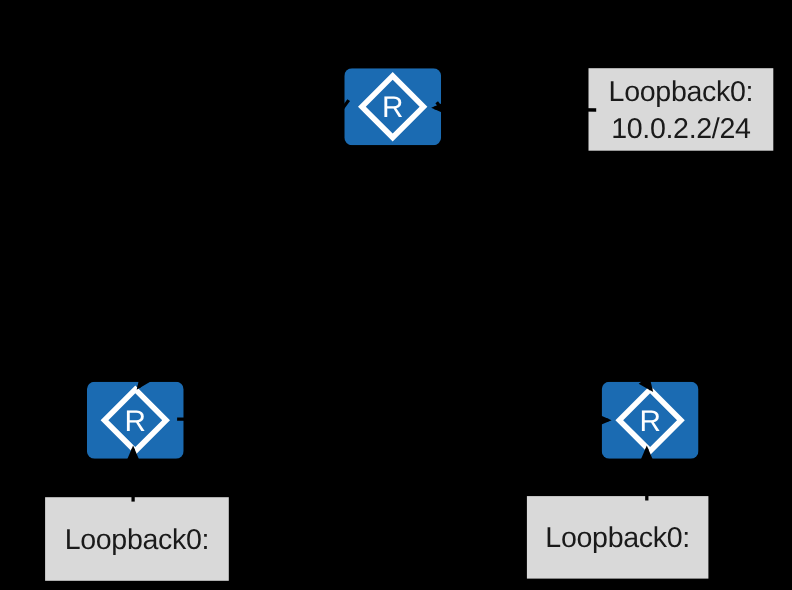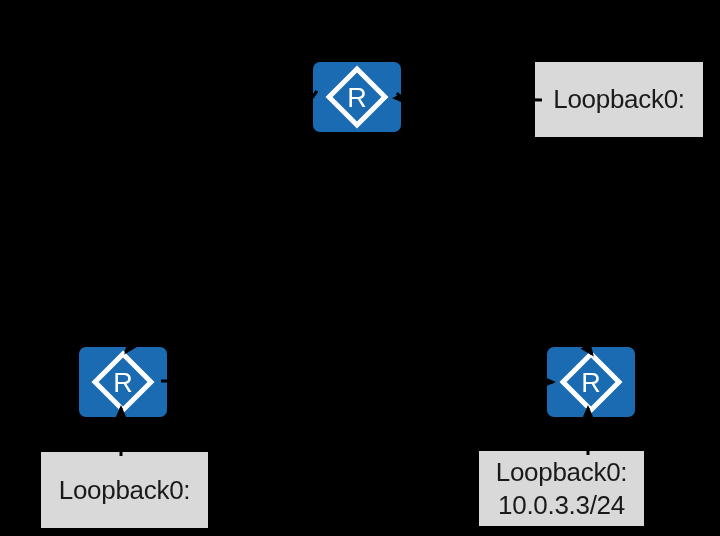--- a/index.html
+++ b/index.html
@@ -66,29 +66,29 @@
   .link { stroke: var(--connector, #000); stroke-width: 3; }
   .arrowhead { fill: var(--connector, #000); }
 </style>
 </head>
 <body>
 
 <div class="stage">
 
   <div class="label-box l-top">
     <div>Loopback0:</div>
+    <div>10.0.2.2/24</div>
   </div>
 
   <div class="label-box l-bl">
     <div>Loopback0:</div>
   </div>
 
   <div class="label-box l-br">
     <div>Loopback0:</div>
-    <div>10.0.3.3/24</div>
   </div>
 
   <div class="router n-top">
     <svg viewBox="0 0 88 70" aria-hidden="true">
       <rect class="router-body" x="0" y="0" width="88" height="70" rx="7"></rect>
       <rect class="router-diamond" x="24.2" y="15.2" width="39.6" height="39.6" transform="rotate(45 44 35)"></rect>
       <text class="router-letter" x="44" y="44.5">R</text>
     </svg>
   </div>
 

